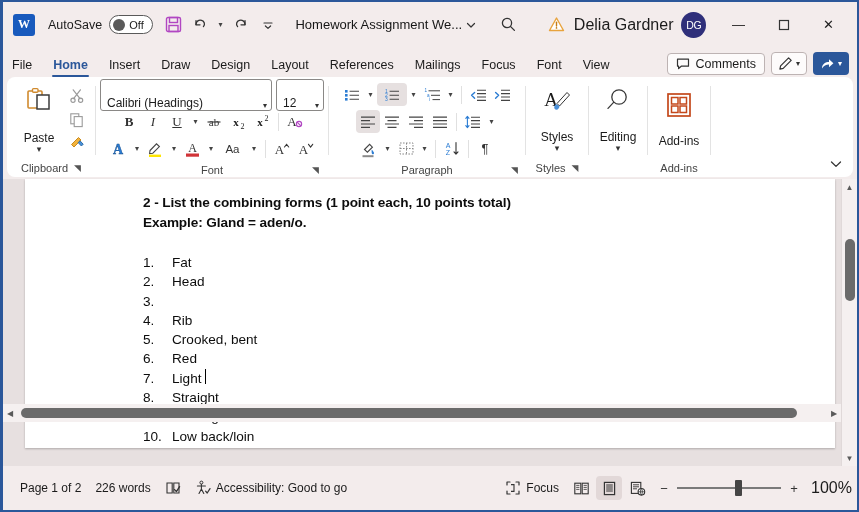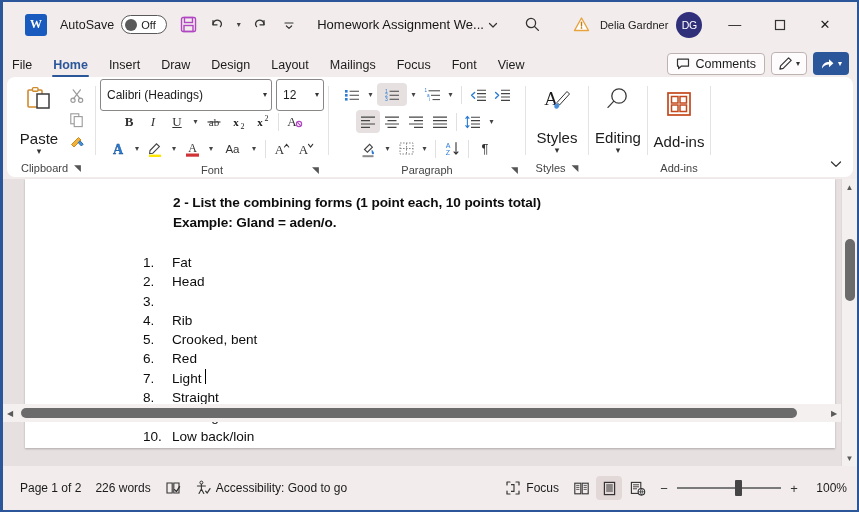--- a/index.html
+++ b/index.html
@@ -8,36 +8,36 @@
     font-family:"Liberation Sans", sans-serif;
     background:#f3ecec;
     color:#1b1b1b;
     -webkit-font-smoothing:antialiased;
   }
   #app{ position:relative; width:859px; height:512px; background:#f3ecec;
         border-left:3px solid #2b579a; border-top:2px solid #2b579a;
         border-right:2px solid #2b579a; border-bottom:2px solid #2b579a; overflow:hidden;}
 
   
-  .titlebar{ height:45px; display:flex; align-items:center; padding:0 6px 0 10px; background:#f3ecec;margin-left:12px; }
+  .titlebar{ height:45px; display:flex; align-items:center; padding:0 6px 0 10px; background:#f3ecec; }
   .word-logo{ width:22px; height:22px; border-radius:3px; background:#185abd; position:relative;
               display:flex; align-items:center; justify-content:center; flex:0 0 auto;}
   .word-logo::after{ content:"W"; color:#fff; font-size:12px; font-weight:700; font-family:"Liberation Serif",serif;}
   .autosave-label{ font-size:12.5px; margin-left:13px; color:#1b1b1b; white-space:nowrap;}
   .toggle{ margin-left:7px; width:46px; height:19px; border:1px solid #595959; border-radius:10px;
            background:#fff; display:flex; align-items:center; padding:0 3px; cursor:pointer; }
   .toggle .knob{ width:12px;height:12px;border-radius:50%;background:#5a5a5a;}
   .toggle .state{ font-size:11px; margin-left:4px; color:#1b1b1b;}
   .tb-btn{ width:29px;height:28px; display:flex;align-items:center;justify-content:center;
            border-radius:4px; cursor:pointer; color:#1b1b1b; }
   .sep-sm{ width:7px; }
   .doc-title{ font-size:13px; margin-left:14px; white-space:nowrap; color:#161616;}
   .search-ico{ margin-left:16px; }
   .warn-ico{ margin-left:20px; }
-  .user-name{ font-size:11px; margin-left:4px; white-space:nowrap;}
+  .user-name{ font-size:16px; margin-left:4px; white-space:nowrap;}
   .avatar{ width:26px;height:26px;border-radius:50%; background:#2f2f7a; color:#fff;
            font-size:10.5px; display:flex; align-items:center; justify-content:center; margin-left:8px;
            letter-spacing:-.3px; cursor:pointer;}
   .wbtns{ display:flex; margin-left:10px; }
   .wbtn{ width:45px; height:32px; display:flex;align-items:center;justify-content:center;
          font-size:13px; cursor:pointer; color:#1b1b1b;}
 
   
   .tabstrip{ height:30px; display:flex; align-items:flex-end; padding-left:0; background:#f3ecec;}
   .tab{ font-size:12.5px; padding:3px 9px 5px; margin-right:3px; border-radius:4px 4px 0 0;
@@ -57,46 +57,46 @@
   .ribbon{ position:relative; margin:0 4px; height:100px; background:#fff;
            border-radius:8px; display:flex; align-items:stretch; padding:3px 0 0 0; }
   .grp{ position:relative; display:flex; flex-direction:column; align-items:center; padding:0 5px;}
   .grp-body{ flex:1; display:flex; align-items:center;}
   .grp-label{ font-size:11px; color:#444; height:18px; line-height:18px; display:flex;
               align-items:center; gap:6px; white-space:nowrap;}
   .grp-div{ width:1px; background:#e3e3e3; margin:6px 0 22px;}
   .dlg{ font-size:9px; color:#555; cursor:pointer;}
   .big-btn{ display:flex; flex-direction:column; align-items:center; justify-content:center;
             width:52px; padding:3px 0; border-radius:4px; cursor:pointer;}
-  .big-btn .lbl{ font-size:15px; margin-top:15px; color:#1b1b1b;}
+  .big-btn .lbl{ font-size:12px; margin-top:15px; color:#1b1b1b;}
   .big-btn .cv{ font-size:9px; color:#333; line-height:8px;}
   .sbtn{ width:24px;height:23px; display:flex;align-items:center;justify-content:center;
          border-radius:4px; cursor:pointer; color:#333;}
   .sbtn.on{ background:#e6e0e0; }
   .sbtn.wide{ width:30px;}
   .dd{ width:13px;height:23px; display:flex;align-items:center;justify-content:center;
        font-size:8px; color:#444; border-radius:3px; cursor:pointer;}
   .row{ display:flex; align-items:center; height:25px;}
   .vsep{ width:1px; height:18px; background:#e0e0e0; margin:0 4px;}
   .cbo{ height:32px; border:1px solid #8a8886; border-radius:3px; background:#fff;
-        display:flex; align-items:center; justify-content:space-between; font-size:12px;
+        display:flex; align-items:flex-end; justify-content:space-between; font-size:12px;
         padding:0 4px 0 6px; cursor:pointer;}
   .cbo .cv{ font-size:8px; color:#333; margin-left:6px;}
   .bld{ font-weight:700; font-family:"Liberation Serif", serif; font-size:13px;}
   .itl{ font-style:italic; font-family:"Liberation Serif", serif; font-size:13px;}
   .unl{ text-decoration:underline; font-family:"Liberation Serif", serif; font-size:13px;}
   .ribbon-collapse{ position:absolute; right:10px; bottom:6px; font-size:11px; color:#333; cursor:pointer;}
 
   
   .docarea{ position:absolute; left:0; right:0; top:177px; bottom:44px; background:#e7e0e0; }
   .page{ position:absolute; left:22px; top:0px; width:810px; bottom:18px; background:#fff;
          box-shadow:0 1px 2px rgba(0,0,0,.25);}
   .page-inner{ padding:14px 40px 0 118px; }
   .h-line{ font-size:13.6px; font-weight:700; line-height:19.5px; color:#0d0d0d;
-           font-family:"Liberation Sans", sans-serif; letter-spacing:-.1px;margin-left:30px;}
+           font-family:"Liberation Sans", sans-serif; letter-spacing:-.1px;}
   .list{ margin-top:21px; }
   .li{ display:flex; font-size:13.6px; line-height:19.3px; color:#0d0d0d;}
   .li .num{ width:29px; flex:0 0 29px;}
   .li .txt{ position:relative; }
   .caret{ display:inline-block; width:1px; height:15px; background:#000; margin-left:4px;
           vertical-align:-3px;}
   .trailing{ margin-top:21px; font-size:13.6px; font-weight:700; color:#0d0d0d; height:9px; overflow:hidden;}
 
   
   .vsb{ position:absolute; right:0; top:177px; bottom:44px; width:16px; background:#f5f0f0;
@@ -120,21 +120,21 @@
             align-items:center; gap:5px;}
   .st-right{ margin-left:auto; display:flex; align-items:center; gap:2px;}
   .viewbtn{ width:26px; height:24px; display:flex; align-items:center;justify-content:center;
             border-radius:4px; cursor:pointer;}
   .viewbtn.sel{ background:#e2d8d8;}
   .zoom-slider{ display:flex; align-items:center; gap:7px; margin-left:6px;}
   .zs-track{ width:104px; height:2px; background:#7a7a7a; position:relative;}
   .zs-thumb{ position:absolute; left:58px; top:-7px; width:7px; height:16px; background:#454545;
              border-radius:1px; cursor:pointer;}
   .zs-sign{ font-size:13px; color:#333; cursor:pointer; width:12px; text-align:center;}
-  .zoom-val{ font-size:12px; margin-left:9px; width:36px; text-align:right; cursor:pointer;}
+  .zoom-val{ font-size:16px; margin-left:9px; width:36px; text-align:right; cursor:pointer;}
   svg{ display:block; }
 </style>
 </head>
 <body>
 
 <div id="app">
 
   <div class="titlebar">
     <div class="word-logo"></div>
 
@@ -206,20 +206,21 @@
     </div>
   </div>
 
   <div class="tabstrip">
     <div class="tab">File</div>
     <div class="tab active">Home</div>
     <div class="tab">Insert</div>
     <div class="tab">Draw</div>
     <div class="tab">Design</div>
     <div class="tab">Layout</div>
+    <div class="tab">References</div>
     <div class="tab">Mailings</div>
     <div class="tab">Focus</div>
     <div class="tab">Font</div>
     <div class="tab">View</div>
 
     <div class="tabstrip-right">
       <div class="comments-btn">
         <span>
           <svg width="14" height="14" viewBox="0 0 14 14">
               <path d="M1.5 2.2 H12.5 V9.2 H5.2 L2.6 11.6 V9.2 H1.5 Z" fill="none" stroke="#333" stroke-width="1.2" stroke-linejoin="round"></path>

